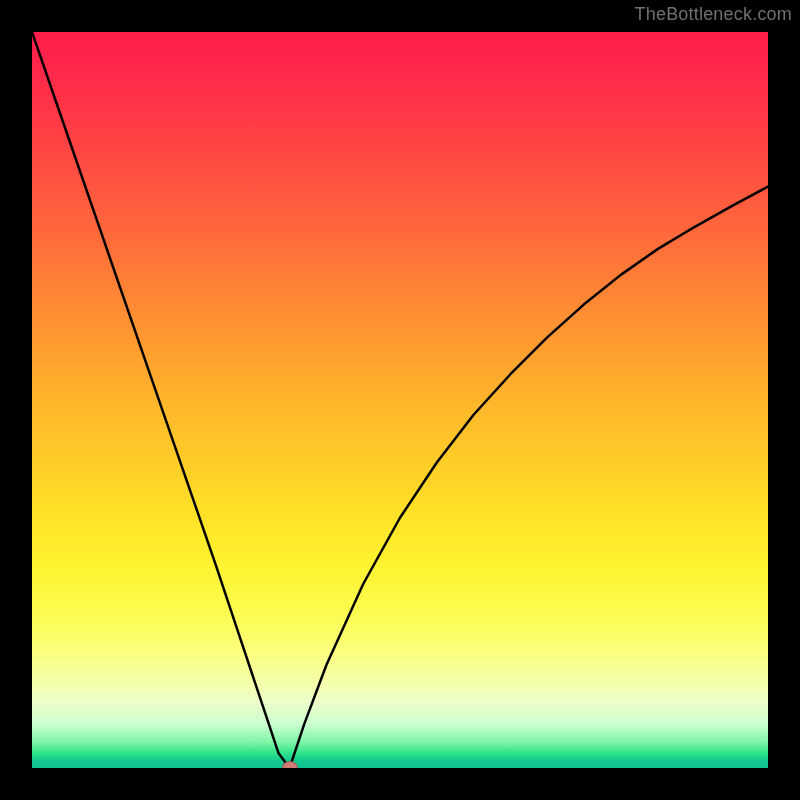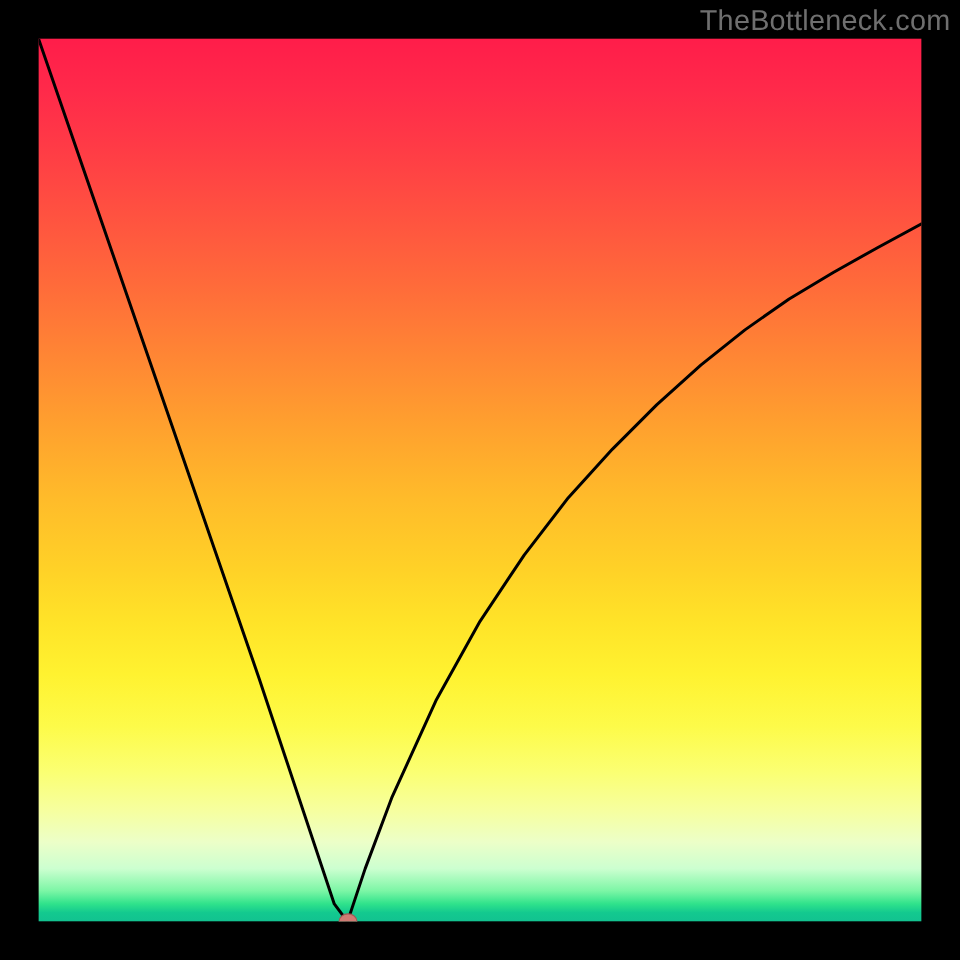--- a/index.html
+++ b/index.html
@@ -62,21 +62,21 @@
     border-radius: 50% / 50%;
     background: #cf7b73;
     border: 1px solid #9d5a55;
     transform: translate(-50%, -50%);
   }
   .watermark {
     position: absolute;
     top: 4px;
     right: 8px;
     color: #6f6f6f;
-    font-size: 24px;
+    font-size: 18px;
     letter-spacing: 0.2px;
     font-weight: 500;
   }
 </style>
 </head>
 <body>
 
 <div class="stage">
   <div class="watermark">TheBottleneck.com</div>
   <div class="plot">

